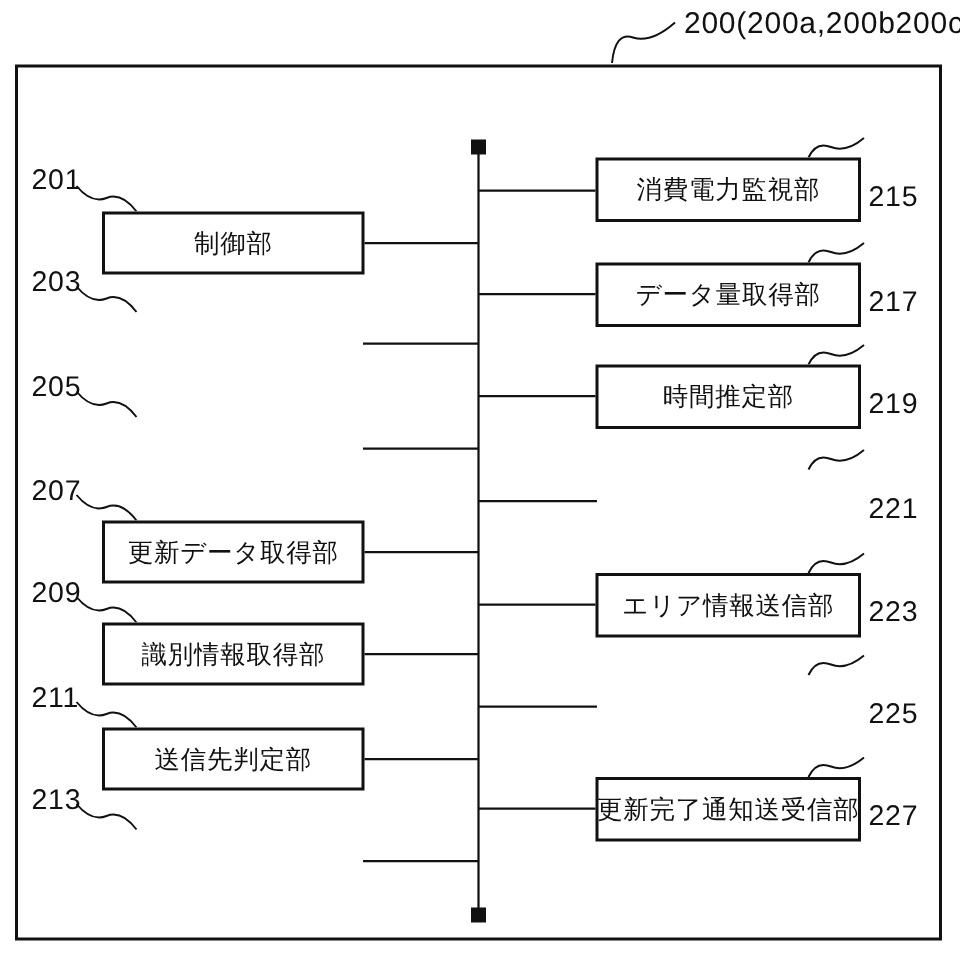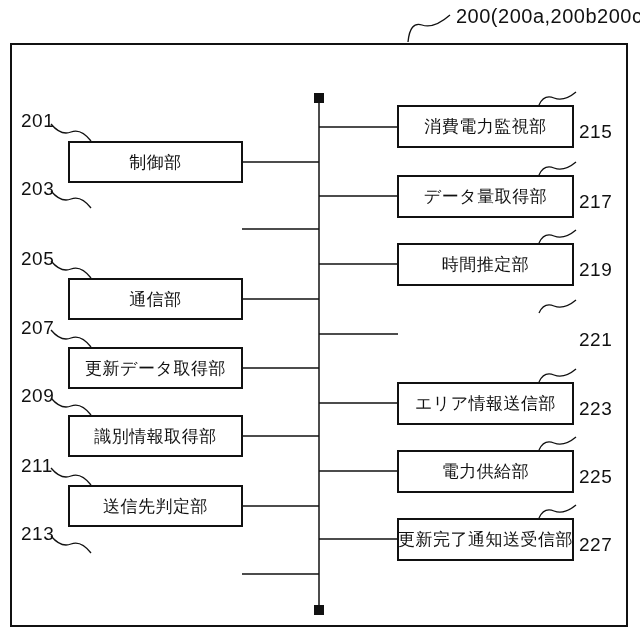--- a/index.html
+++ b/index.html
@@ -90,25 +90,23 @@
 
   <div class="ref r" style="top:77px">215</div>
   <div class="ref r" style="top:147px">217</div>
   <div class="ref r" style="top:215px">219</div>
   <div class="ref r" style="top:285px">221</div>
   <div class="ref r" style="top:354px">223</div>
   <div class="ref r" style="top:422px">225</div>
   <div class="ref r" style="top:490px">227</div>
 
   <div class="box l" style="top:141px">制御部</div>
-  <div class="box l" style="top:278px">通信部</div>
   <div class="box l" style="top:347px">更新データ取得部</div>
   <div class="box l" style="top:485px">送信先判定部</div>
   <div class="box l" style="top:415px">識別情報取得部</div>
 
   <div class="box r" style="top:105px">消費電力監視部</div>
   <div class="box r" style="top:175px">データ量取得部</div>
   <div class="box r" style="top:243px">時間推定部</div>
   <div class="box r" style="top:382px">エリア情報送信部</div>
-  <div class="box r" style="top:450px">電力供給部</div>
   <div class="box r" style="top:518px">更新完了通知送受信部</div>
 
 </div>
 
 </body></html>

